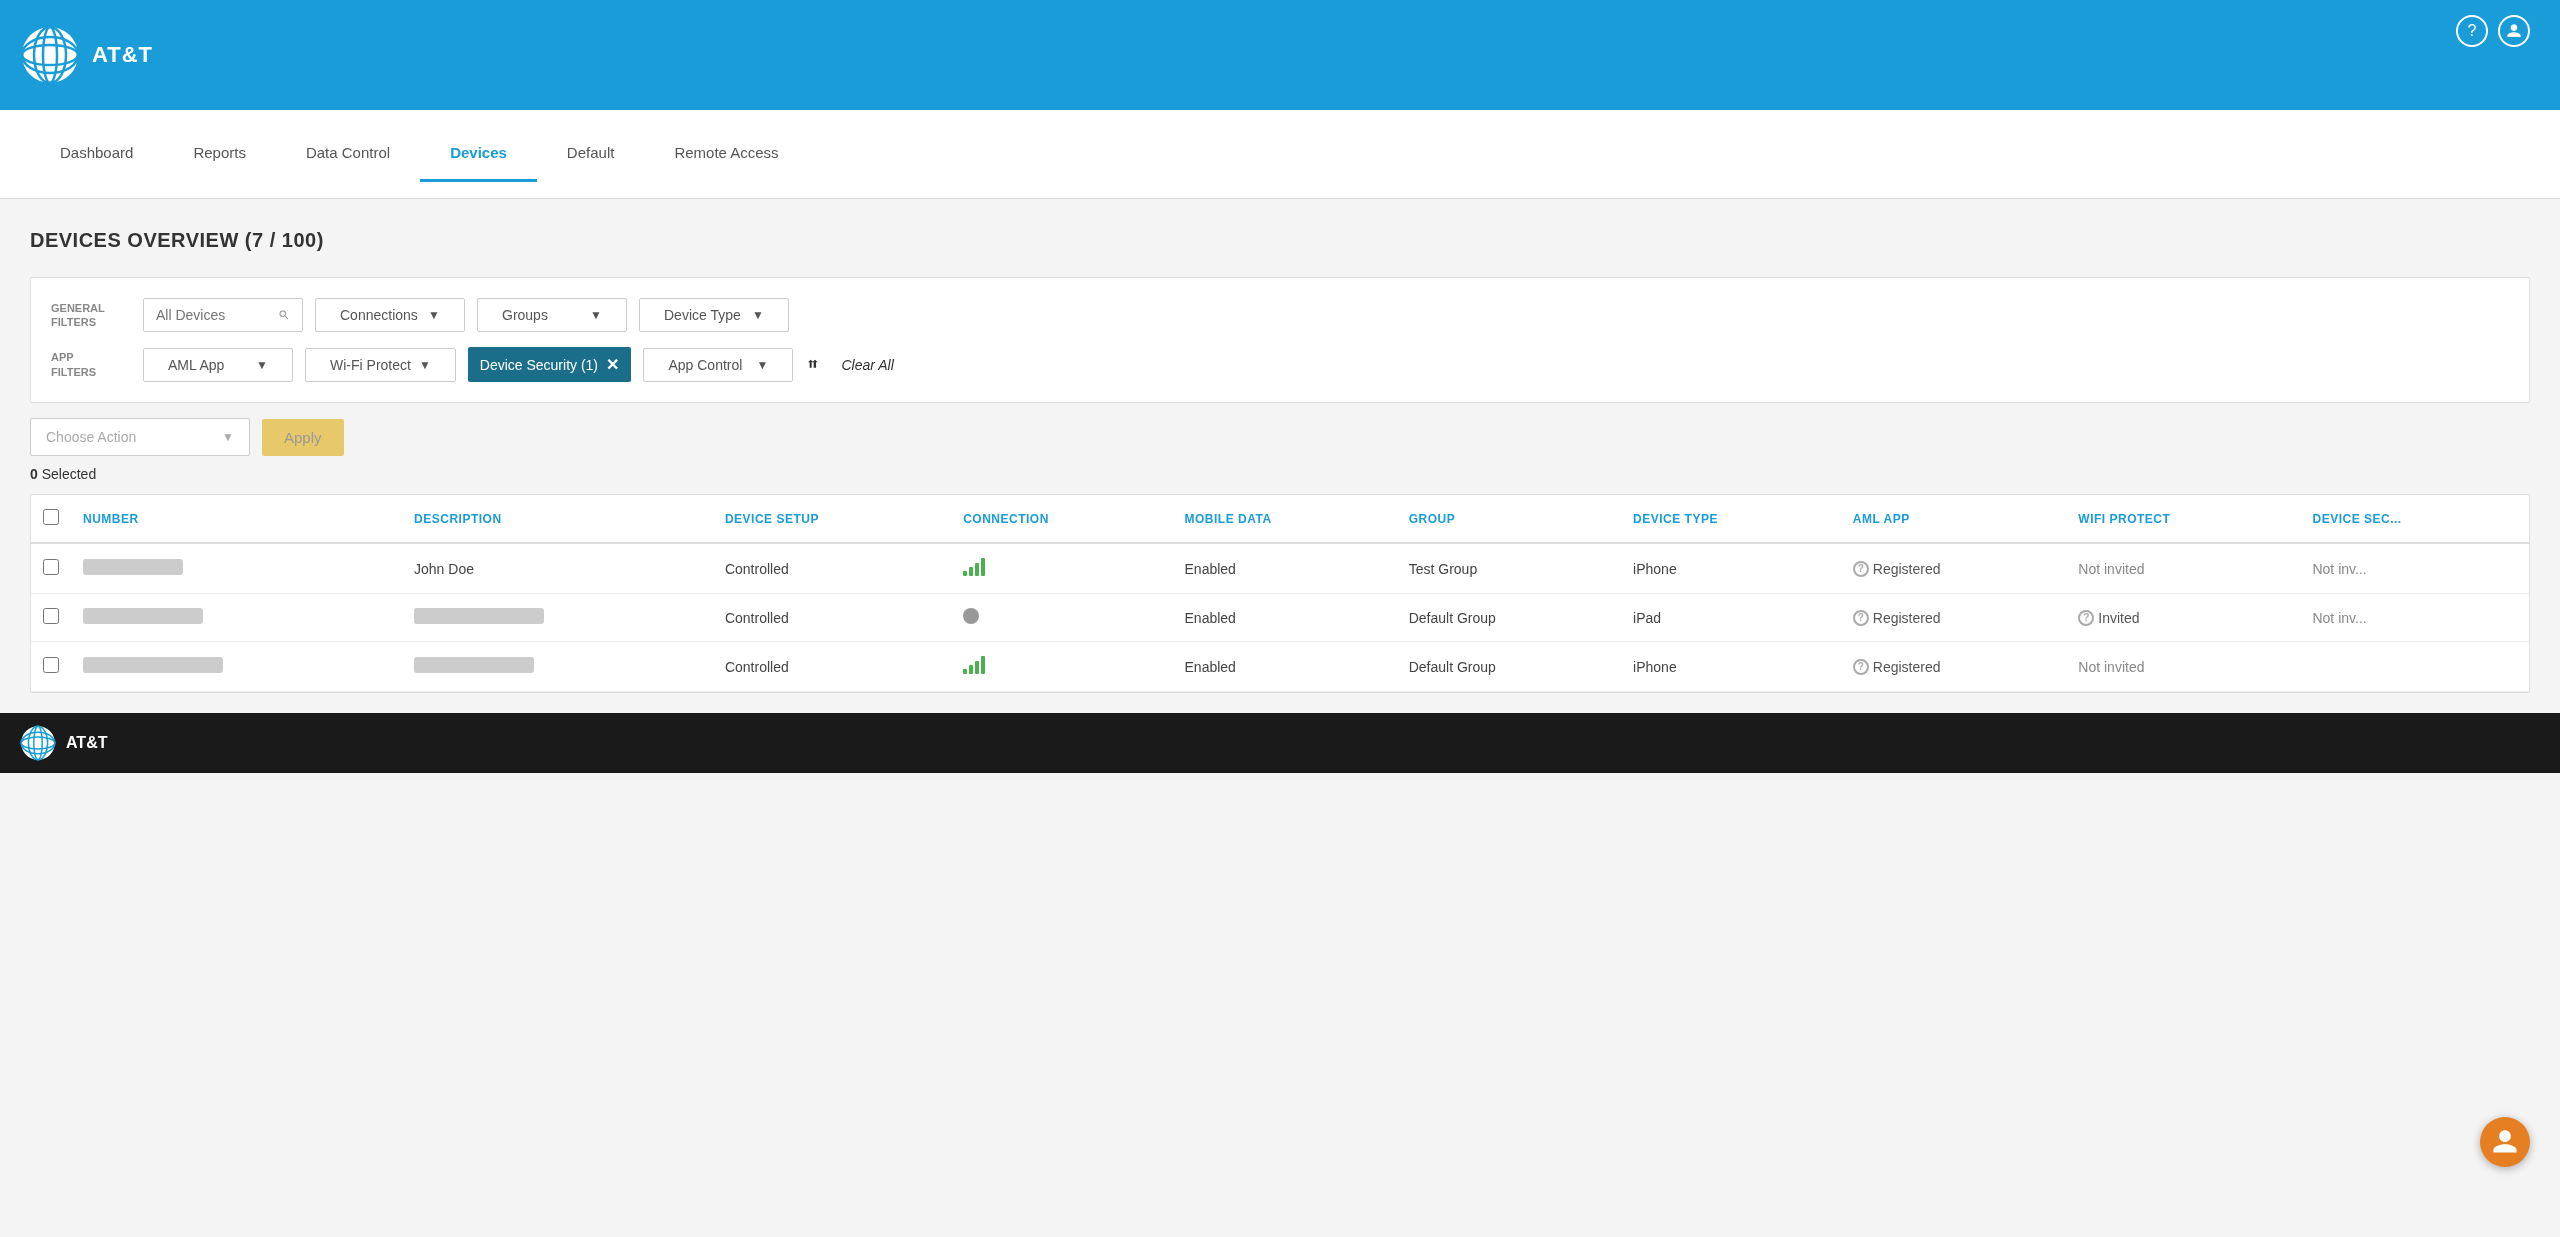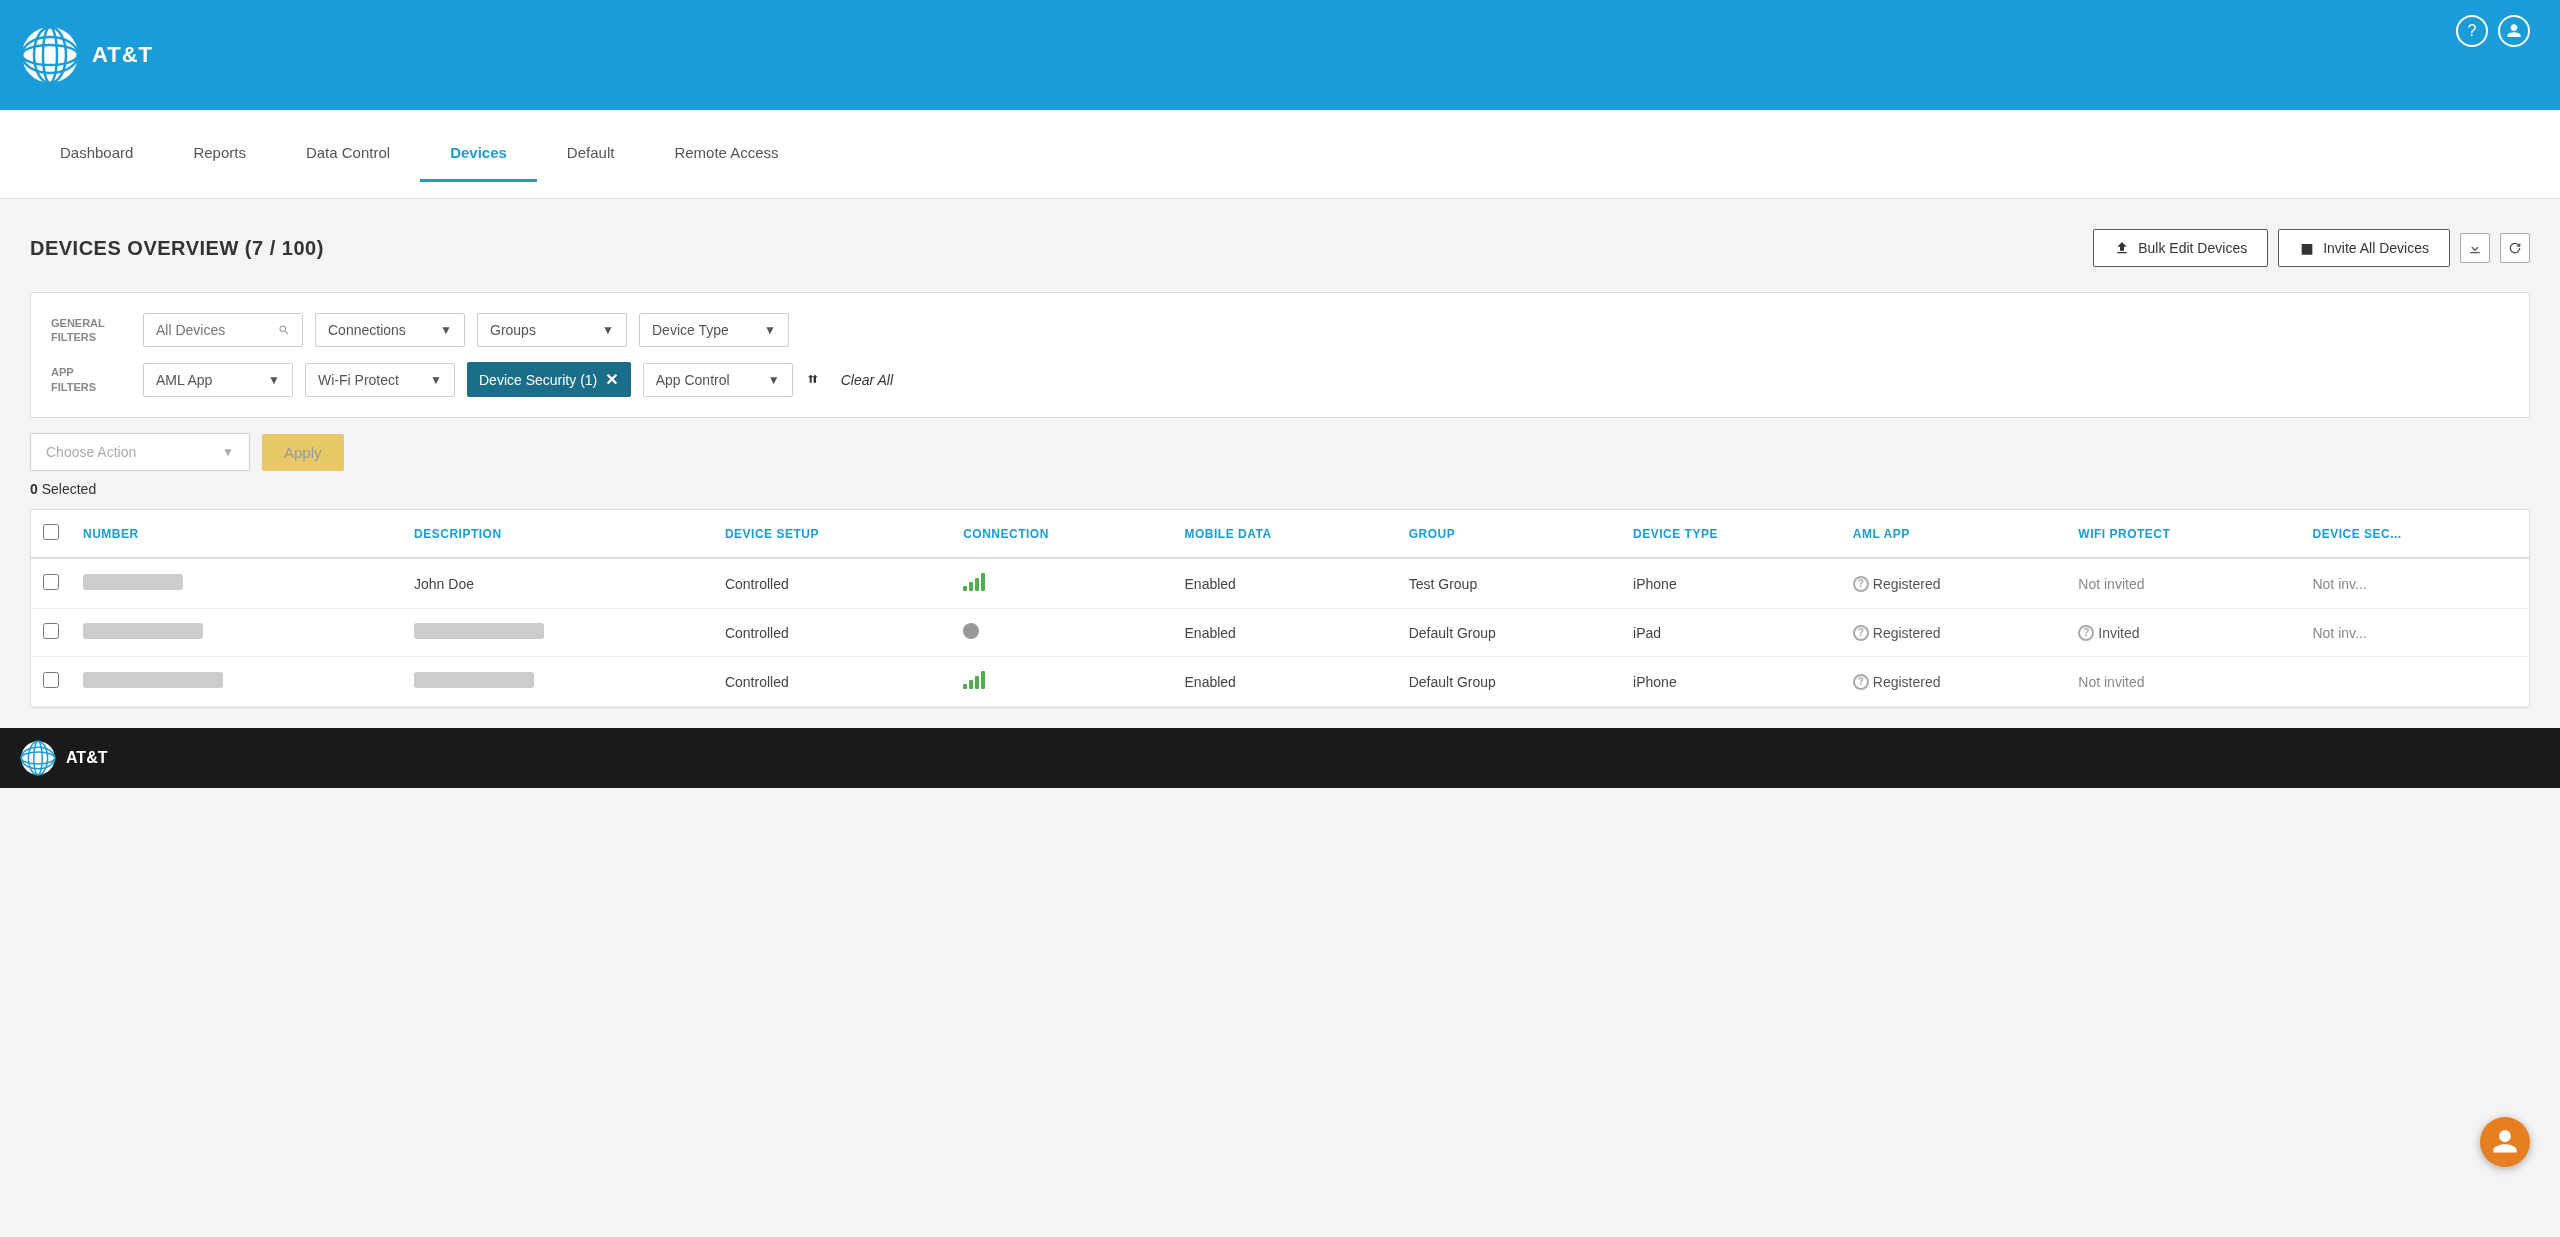--- a/index.html
+++ b/index.html
@@ -158,21 +158,21 @@
     }
     .filter-search input {
       border: none;
       outline: none;
       width: 100%;
       font-size: 14px;
       color: #3b82f6;
     }
     .filter-dropdown {
       border: 1px solid #ccc;
-      padding: 8px 12px;
+      padding: 8px 24px;
       display: flex;
       align-items: center;
       justify-content: space-between;
       gap: 8px;
       background: white;
       cursor: pointer;
       min-width: 150px;
       border-radius: 2px;
       font-size: 14px;
       color: #555;
@@ -406,44 +406,20 @@
   <a class="nav-item">Data Control</a>
   <a class="nav-item active">Devices</a>
   <a class="nav-item">Default</a>
   <a class="nav-item">Remote Access</a>
 </nav>
 
 <div class="main">
 
   <div class="page-header">
     <h1 class="page-title">DEVICES OVERVIEW (7 / 100)</h1>
-    <div class="page-actions">
-      <button class="btn-outline">
-        <svg width="16" height="16" viewBox="0 0 24 24" fill="#333">
-            <path d="M9 16h6v-6h4l-7-7-7 7h4zm-4 2h14v2H5z"></path>
-          </svg>
-        <span>Bulk Edit Devices</span>
-      </button>
-      <button class="btn-outline">
-        <svg width="16" height="16" viewBox="0 0 24 24" fill="#333">
-            <path d="M4 8l8 5 8-5V6l-8 5-8-5V8zm0-2v16h16V6H4z"></path>
-          </svg>
-        <span>Invite All Devices</span>
-      </button>
-      <div class="icon-action">
-        <svg width="16" height="16" viewBox="0 0 24 24" fill="#555">
-            <path d="M5 20h14v-2H5v2zm7-18v12l-4-4-1.4 1.4L12 17l5.4-5.6L16 10l-4 4V2h-2z"></path>
-          </svg>
-      </div>
-      <div class="icon-action">
-        <svg width="16" height="16" viewBox="0 0 24 24" fill="#555">
-            <path d="M17.6 6.4A8 8 0 1 0 20 12h-2a6 6 0 1 1-1.8-4.2L14 10h6V4l-2.4 2.4z"></path>
-          </svg>
-      </div>
-    </div>
   </div>
 
   <div class="filters-section">
 
     <div class="filter-row">
       <div class="filter-label">GENERAL
 FILTERS</div>
       <div class="filter-search">
         <input type="text" placeholder="All Devices" style="">
         <svg width="14" height="14" viewBox="0 0 24 24" fill="#999">

